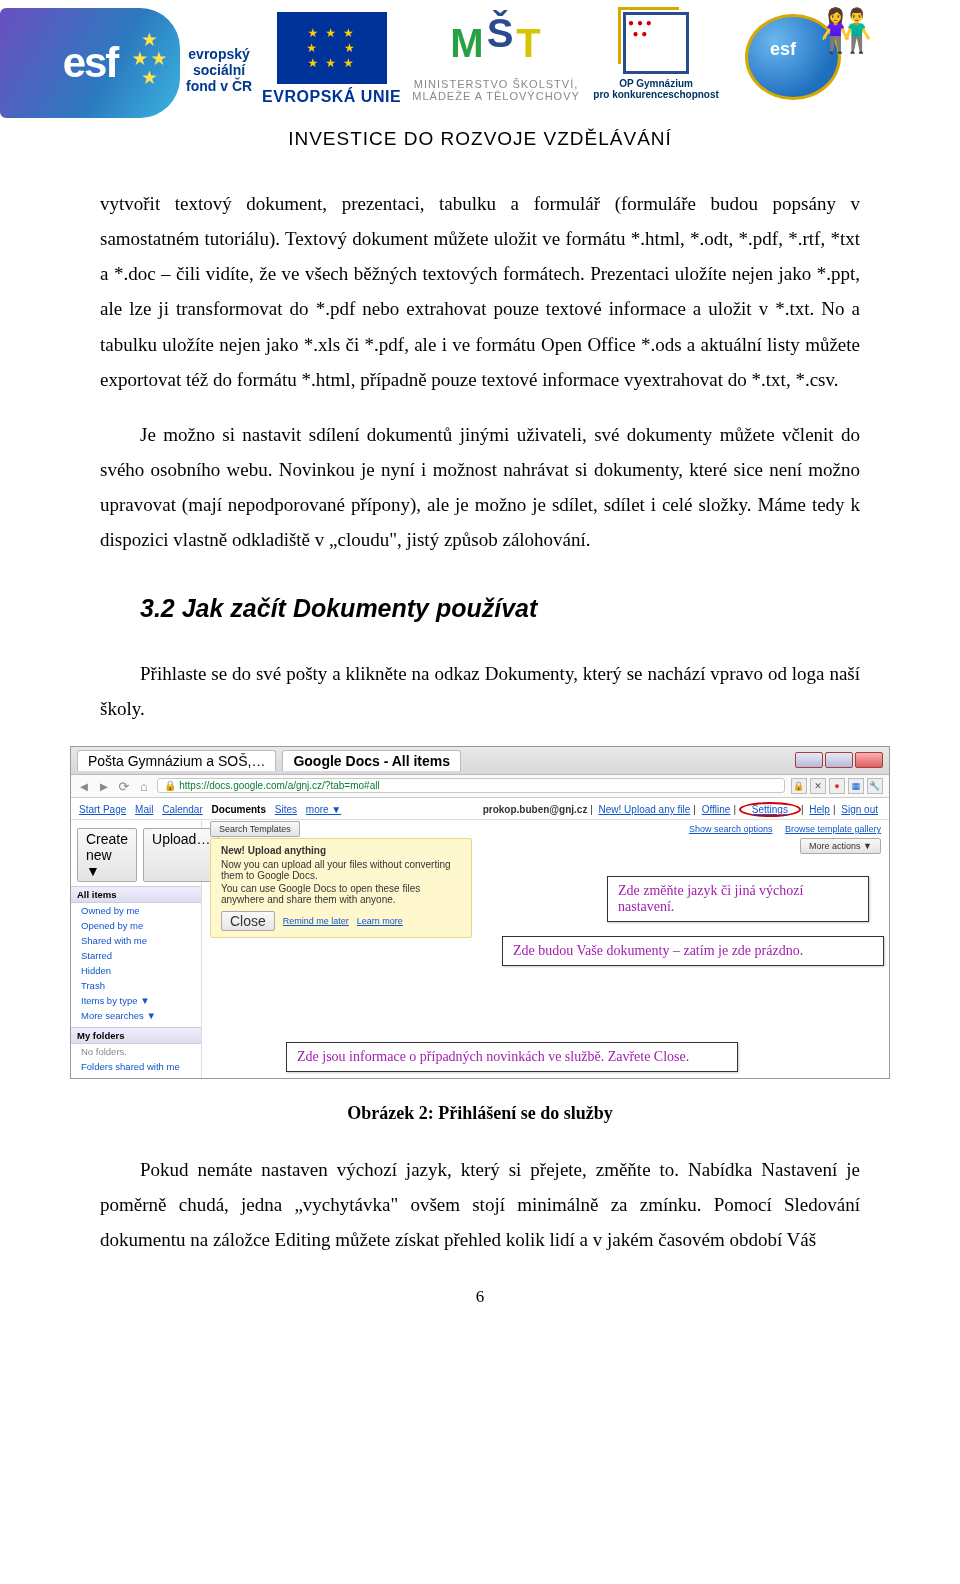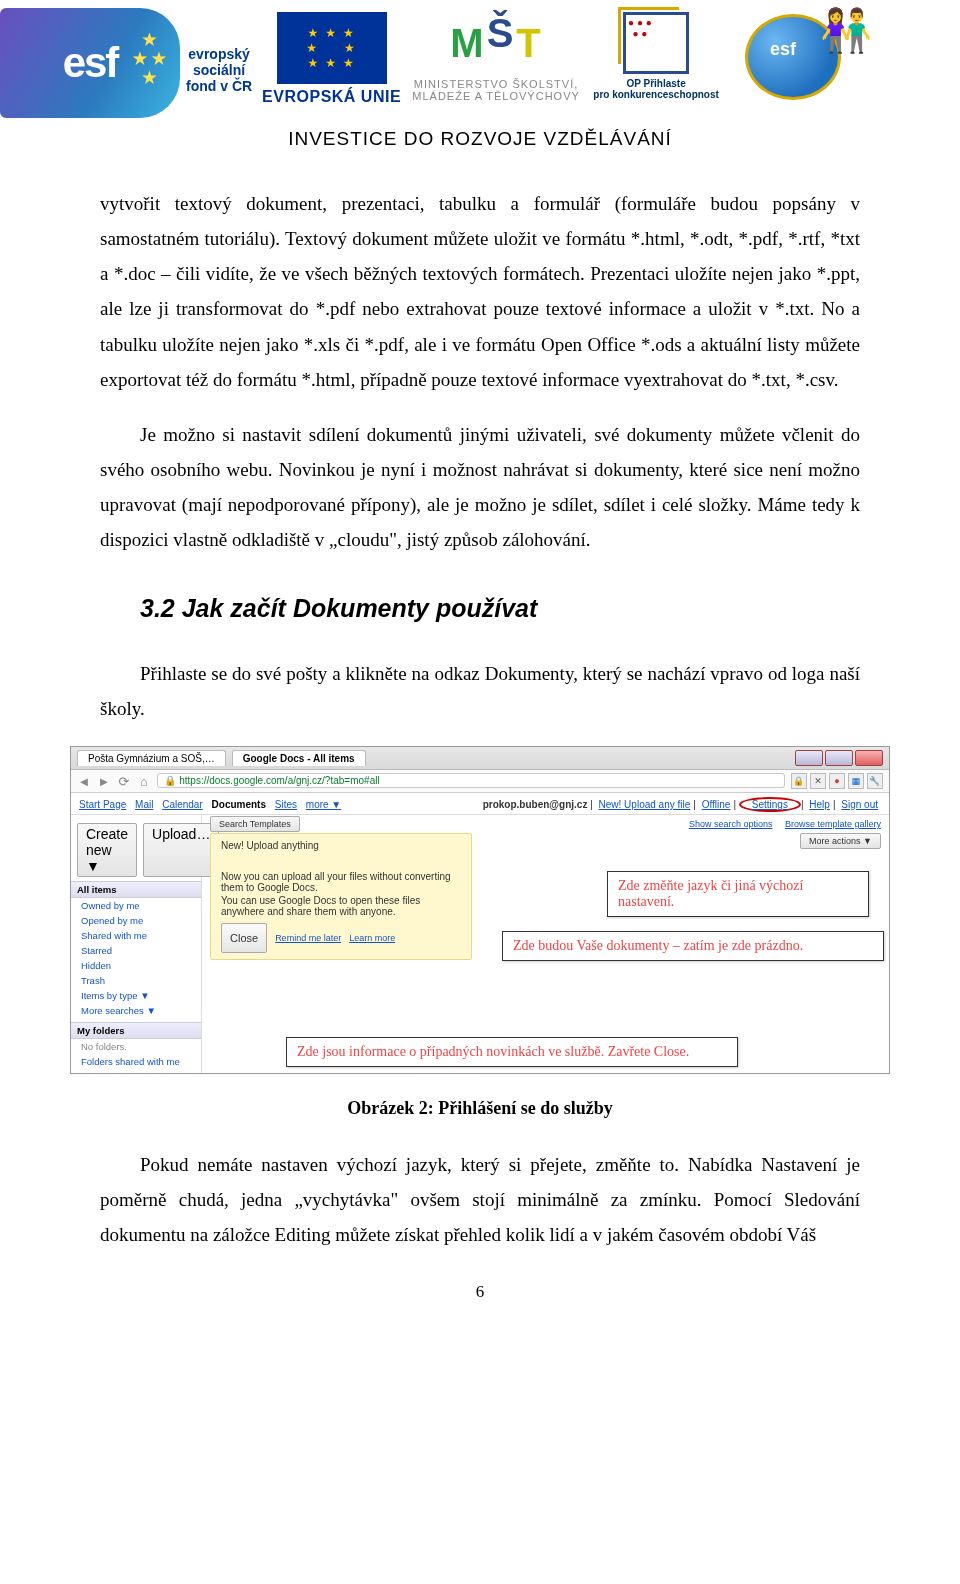--- a/index.html
+++ b/index.html
@@ -202,21 +202,21 @@
     display: flex;
     align-items: center;
     gap: 6px;
     border-bottom: 1px solid #bbb;
   }
   .tab {
     background: #fff;
     border: 1px solid #bbb;
     border-bottom: none;
     padding: 2px 10px;
-    font-size: 10px;
+    font-size: 14px;
     border-radius: 3px 3px 0 0;
   }
   .win-controls {
     margin-left: auto;
     display: flex;
     gap: 2px;
   }
   .win-btn {
     width: 26px; height: 14px;
     background: linear-gradient(#f8b0b0,#e06060);
@@ -314,39 +314,39 @@
   }
   .yellow-box {
     background: #fff8cf;
     border: 1px solid #e6da8a;
     padding: 6px 10px;
     width: 240px;
     font-size: 10px;
     border-radius: 2px;
     color: #333;
   }
-  .yellow-box .title { font-weight: normal; margin-bottom: 20px; }
+  .yellow-box .title { font-weight: bold; margin-bottom: 3px; }
   .yellow-box .row { margin: 2px 0; }
   .yb-buttons { margin-top: 6px; display: flex; gap: 8px; align-items: center; }
   .yb-btn {
     background: linear-gradient(#fafafa,#e6e6e6);
     border: 1px solid #aaa;
     border-radius: 2px;
-    padding: 8px 8px;
-    font-size: 11px;
+    padding: 1px 8px;
+    font-size: 14px;
   }
   .small-link { color: #1155cc; text-decoration: underline; font-size:9px;}
   .callout {
     position: absolute;
     background: white;
     border: 1px solid #333;
     padding: 6px 10px;
     font-size: 14px;
     font-family: "Times New Roman", serif;
-    color: #ef4444;
+    color: #a21caf;
     box-shadow: 1px 1px 2px rgba(0,0,0,0.2);
   }
   .callout.c1 { top: 56px; right: 20px; width: 240px; }
   .callout.c2 { top: 116px; left: 300px; width: 360px; }
   .callout.c3 { bottom: 6px; left: 84px; width: 430px; }
   .main-links-row {
     display:flex;justify-content:space-between;align-items:center;
     font-size:9px;color:#1155cc;padding:0 0 4px 0;
   }
   .main-links-row .lft span{text-decoration:underline;margin-right:6px;}
@@ -402,21 +402,21 @@
           <span class="msmt-t">T</span>
       </div>
       <div>MINISTERSTVO ŠKOLSTVÍ,</div>
       <div>MLÁDEŽE A TĚLOVÝCHOVY</div>
     </div>
 
     <div class="logo-box opv">
       <div class="opv-shape">
         <span class="dots">● ● ●<br>● ●</span>
       </div>
-      <div class="opv-label">OP Přihlaste</div>
+      <div class="opv-label">OP Gymnázium</div>
       <div class="opv-label">pro konkurenceschopnost</div>
     </div>
 
     <div class="globe-logo">
       <div class="globe">
         <span class="esf-mini">esf</span>
       </div>
       <span class="kids">👫</span>
     </div>
   </div>

